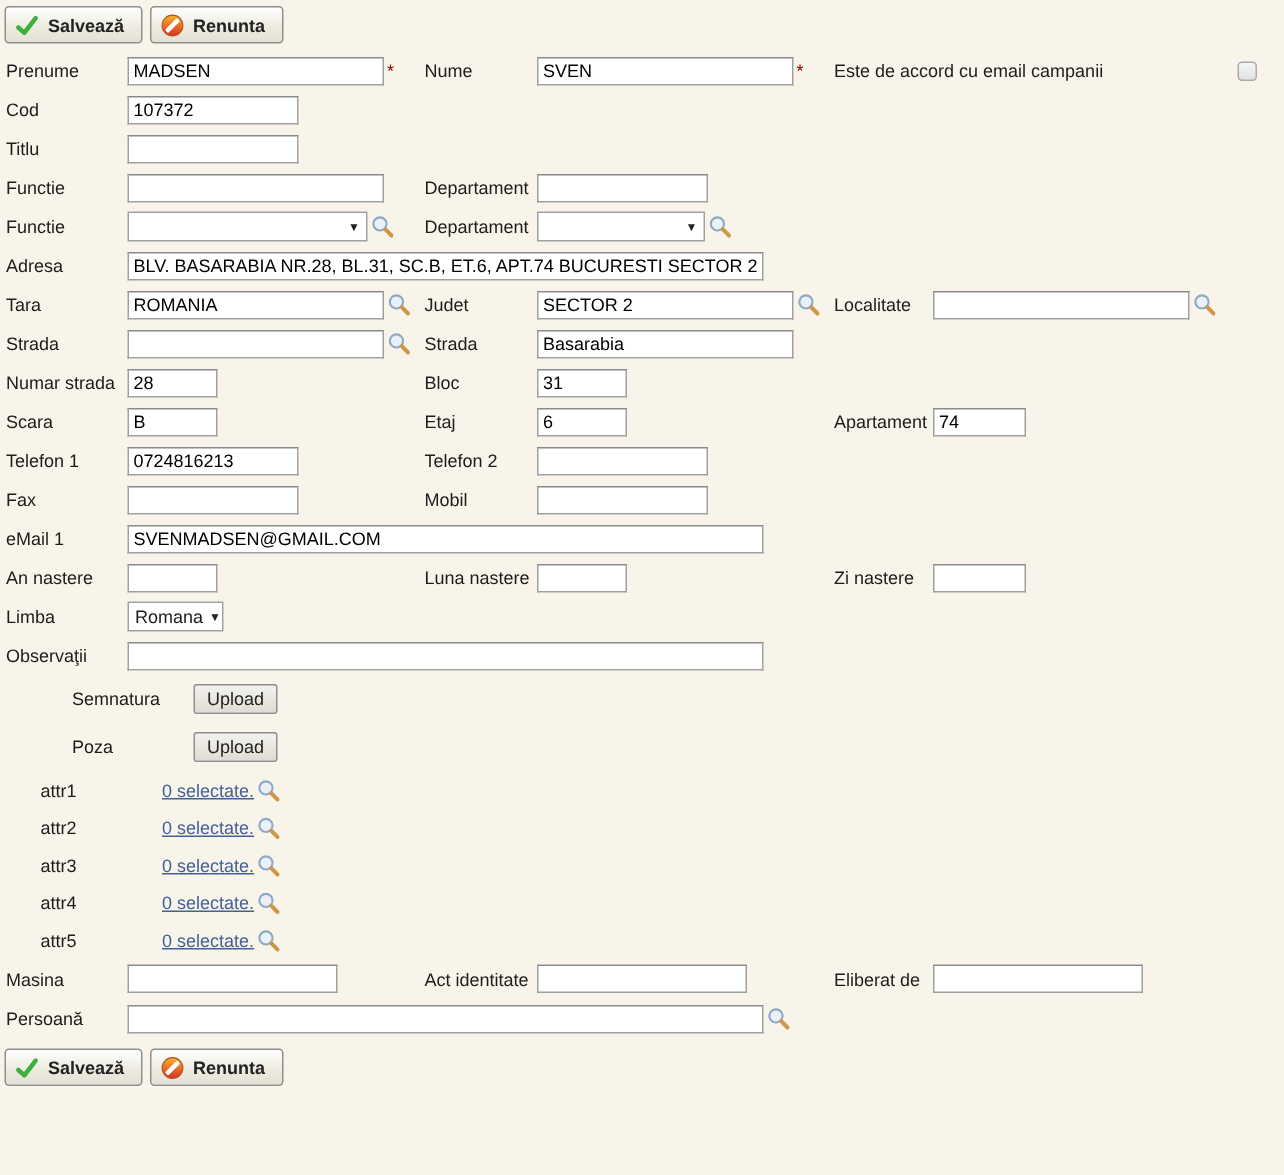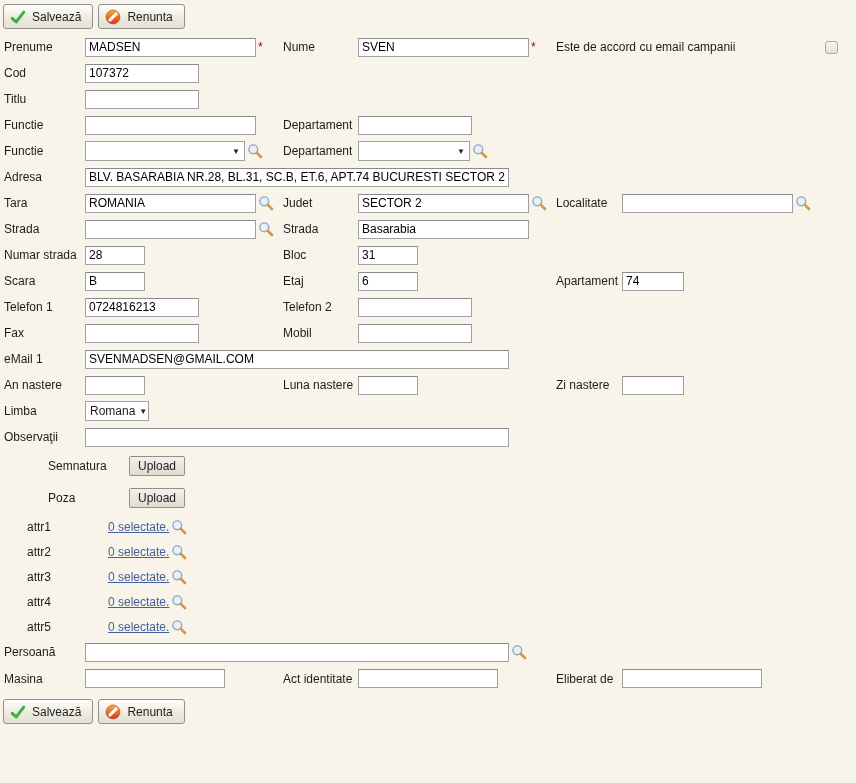--- a/index.html
+++ b/index.html
@@ -9,21 +9,21 @@
     background:#f8f4e9;
     font-family:"Liberation Sans", sans-serif;
     font-size:12px; color:#1c1c1c;
   }
   .toolbar { display:flex; gap:5px; padding:4px 0 3px 3px; }
   .btn {
     display:inline-flex; align-items:center; gap:6px;
     padding:3px 11px 3px 6px;
     border:1px solid #8f8f8f; border-radius:3px;
     background:linear-gradient(#fefefd,#eceade 60%,#e3e0d4);
-    font-family:"Liberation Sans",sans-serif; font-size:12px; font-weight:normal; color:#222;
+    font-family:"Liberation Sans",sans-serif; font-size:12px; font-weight:bold; color:#222;
     cursor:pointer; height:25px;
   }
   .form { padding:2px 0 0 0; }
   .row { display:flex; align-items:center; height:26px; padding:0 18px 0 4px; }
   .row.tall { height:32px;padding-left:48px; }
   .row.attr-row { height:25px;padding-left:27px; }
   .row.last { height:27px; }
   .col1 { display:flex; align-items:center; width:279px; flex:none; }
   .col2 { display:flex; align-items:center; width:273px; flex:none; }
   .col3 { display:flex; align-items:center; flex:1; }
@@ -354,42 +354,42 @@
   <div class="row attr-row">
     <div class="col1">
       <span class="l1">attr5</span>
       <span class="link">0 selectate.</span>
       <svg class="mag">
           <use href="#i-mag"></use>
         </svg>
     </div>
   </div>
 
+  <div class="row last">
+    <div class="col1">
+      <span class="l1">Masina</span>
+      <input class="txt w140" value="" style="">
+    </div>
+    <div class="col2">
+      <span class="l2">Act identitate</span>
+      <input class="txt w140" value="" style="">
+    </div>
+    <div class="col3">
+      <span class="l3">Eliberat de</span>
+      <input class="txt w140" value="" style="">
+    </div>
+  </div>
+
   <div class="row">
     <div class="col1" style="width:auto">
       <span class="l1">Persoană</span>
       <input class="txt w424" value="" style="">
       <svg class="mag">
           <use href="#i-mag"></use>
         </svg>
-    </div>
-  </div>
-
-  <div class="row last">
-    <div class="col1">
-      <span class="l1">Masina</span>
-      <input class="txt w140" value="" style="">
-    </div>
-    <div class="col2">
-      <span class="l2">Act identitate</span>
-      <input class="txt w140" value="" style="">
-    </div>
-    <div class="col3">
-      <span class="l3">Eliberat de</span>
-      <input class="txt w140" value="" style="">
     </div>
   </div>
 
 </div>
 
 <div class="toolbar" style="padding-top:7px">
   <button class="btn">
     <svg width="16" height="16">
         <use href="#i-check"></use>
       </svg>

